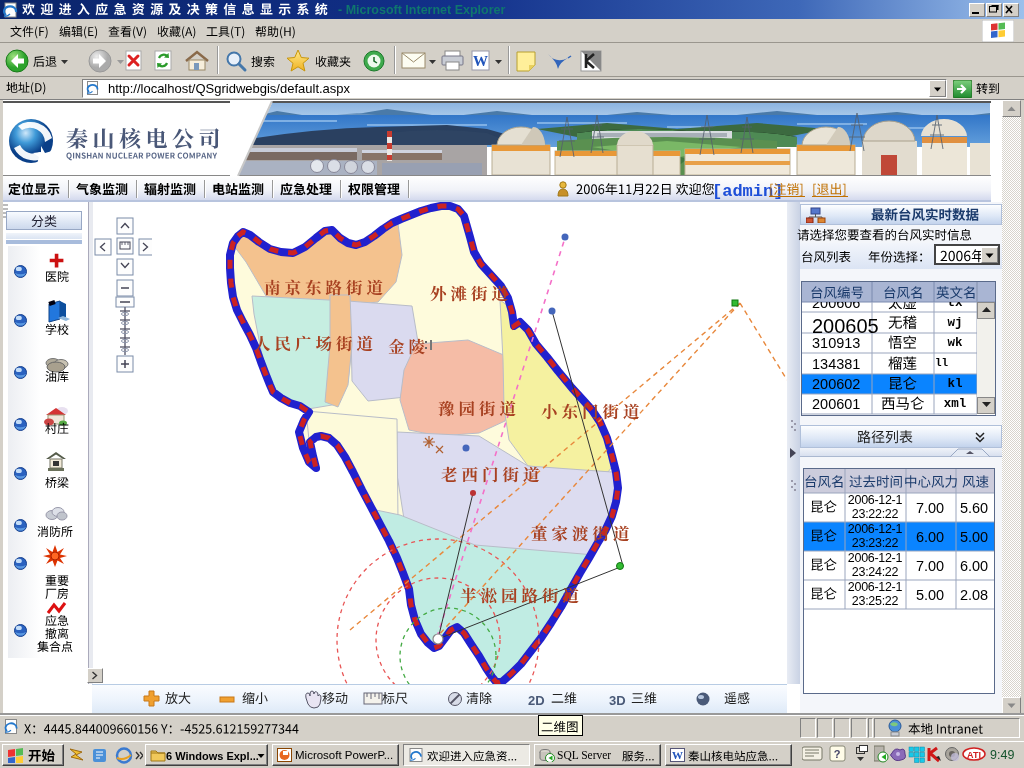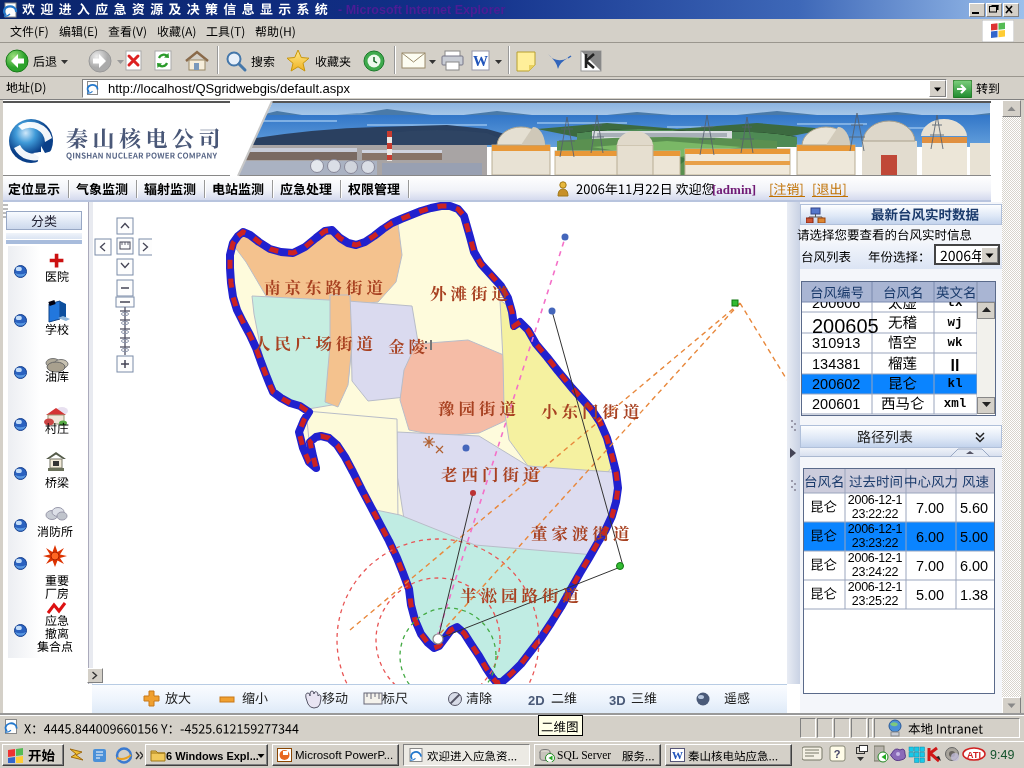--- a/index.html
+++ b/index.html
@@ -9,21 +9,21 @@
 </style></head><body>
 <div class="a" style="left:0;top:0;width:1024px;height:19px;background:linear-gradient(90deg,#0A246A,#12308A 45%,#3E68B8 78%,#9CC0EC)"></div>
 <svg class="a" style="left:3px;top:2px" width="16" height="16">
 <rect x="2" y="1" width="11" height="14" fill="#fdfdfd" stroke="#888"></rect>
 <path d="M3 13 A6 5 0 1 1 13 10" stroke="#2277cc" stroke-width="2.2" fill="none"></path>
 <path d="M1 14 q3 1 6 -2" stroke="#2277cc" stroke-width="1.4" fill="none"></path>
   </svg>
 <svg class="a" style="left:22px;top:0px;overflow:visible" width="315" height="18">
     <path transform="translate(0,14.0)" d="M0.5 -6.8C1.1 -5.9 1.9 -4.9 2.6 -3.8C1.9 -2.6 1.1 -1.6 0.2 -0.9C0.5 -0.7 1.0 -0.1 1.2 0.2C2.1 -0.5 2.8 -1.3 3.5 -2.4C3.8 -1.8 4.1 -1.2 4.3 -0.8L5.5 -1.8C5.3 -2.4 4.8 -3.1 4.3 -3.9C4.9 -5.5 5.4 -7.3 5.7 -9.4L4.7 -9.7L4.5 -9.6H0.5V-8.3H4.1C3.9 -7.3 3.6 -6.3 3.3 -5.4C2.7 -6.2 2.1 -7.0 1.6 -7.7ZM6.8 -11.0C6.6 -9.1 6.1 -7.2 5.3 -6.1C5.6 -5.9 6.2 -5.4 6.5 -5.2C7.0 -5.9 7.4 -6.8 7.7 -7.8H10.8C10.6 -7.1 10.4 -6.5 10.2 -6.0L11.5 -5.6C11.8 -6.5 12.2 -7.8 12.5 -9.0L11.5 -9.3L11.2 -9.2H8.0C8.1 -9.7 8.2 -10.3 8.2 -10.8ZM7.9 -7.2V-6.2C7.9 -4.5 7.7 -1.8 4.6 0.1C4.9 0.3 5.4 0.8 5.7 1.2C7.4 0.1 8.3 -1.2 8.8 -2.5C9.4 -0.9 10.3 0.4 11.8 1.2C12.0 0.8 12.4 0.1 12.8 -0.2C10.8 -1.0 9.9 -3.0 9.4 -5.4L9.4 -6.2V-7.2Z M19.0 -9.5C19.8 -9.0 20.8 -8.2 21.3 -7.6L22.3 -8.7C21.8 -9.2 20.7 -9.9 19.9 -10.4ZM21.8 -6.6H18.9V-5.2H20.3V-1.5C19.8 -1.2 19.2 -0.8 18.7 -0.2L19.7 1.2C20.2 0.4 20.9 -0.4 21.3 -0.4C21.6 -0.4 22.0 -0.0 22.5 0.3C23.4 0.8 24.4 1.0 26.0 1.0C27.4 1.0 29.5 0.9 30.5 0.8C30.5 0.4 30.7 -0.3 30.9 -0.8C29.6 -0.6 27.4 -0.5 26.1 -0.5C24.7 -0.5 23.5 -0.5 22.7 -1.0C22.3 -1.3 22.0 -1.5 21.8 -1.6ZM22.8 -2.0C23.1 -2.2 23.6 -2.4 26.1 -3.1C26.0 -3.4 26.0 -4.0 26.0 -4.4L24.3 -4.0V-9.0C25.0 -9.2 25.6 -9.5 26.2 -9.8V-0.9H27.6V-8.9H29.0V-3.7C29.0 -3.5 29.0 -3.4 28.8 -3.4C28.7 -3.4 28.2 -3.4 27.8 -3.5C28.0 -3.1 28.2 -2.5 28.2 -2.1C29.0 -2.1 29.5 -2.2 29.9 -2.4C30.4 -2.6 30.5 -3.0 30.5 -3.6V-10.2H26.2V-10.0L25.3 -11.0C24.7 -10.6 23.7 -10.1 22.8 -9.7V-4.4C22.8 -3.7 22.4 -3.3 22.1 -3.1C22.3 -2.8 22.7 -2.3 22.8 -2.0Z M37.4 -9.9C38.1 -9.3 39.0 -8.3 39.4 -7.7L40.6 -8.7C40.1 -9.3 39.2 -10.2 38.5 -10.8ZM45.7 -10.7V-8.8H44.2V-10.7H42.7V-8.8H41.0V-7.3H42.7V-6.5C42.7 -6.2 42.7 -5.8 42.6 -5.5H40.9V-4.0H42.4C42.2 -3.3 41.8 -2.5 41.1 -2.0C41.4 -1.8 42.0 -1.2 42.3 -0.9C43.2 -1.7 43.7 -2.8 44.0 -4.0H45.7V-1.1H47.2V-4.0H49.0V-5.5H47.2V-7.3H48.7V-8.8H47.2V-10.7ZM44.2 -7.3H45.7V-5.5H44.2C44.2 -5.8 44.2 -6.1 44.2 -6.5ZM40.2 -6.3H37.2V-4.9H38.7V-1.7C38.1 -1.4 37.5 -1.0 36.9 -0.3L37.9 1.1C38.4 0.4 39.0 -0.5 39.4 -0.5C39.7 -0.5 40.1 -0.1 40.7 0.2C41.7 0.8 42.8 0.9 44.4 0.9C45.8 0.9 47.9 0.8 48.8 0.8C48.8 0.3 49.1 -0.4 49.3 -0.8C48.0 -0.7 45.9 -0.5 44.5 -0.5C43.0 -0.5 41.8 -0.6 40.9 -1.1C40.6 -1.3 40.4 -1.4 40.2 -1.6Z M58.4 -9.6C59.2 -9.1 59.9 -8.4 60.5 -7.6C59.7 -4.2 58.1 -1.6 55.3 -0.3C55.7 0.0 56.5 0.7 56.7 1.0C59.1 -0.4 60.7 -2.6 61.7 -5.6C63.1 -3.1 64.2 -0.4 66.9 1.1C67.0 0.6 67.4 -0.3 67.6 -0.7C63.4 -3.4 63.6 -7.9 59.4 -11.0Z M76.6 -6.4C77.1 -5.0 77.7 -3.1 77.9 -1.9L79.4 -2.5C79.1 -3.7 78.5 -5.5 77.9 -6.9ZM79.1 -7.2C79.6 -5.8 80.0 -3.9 80.2 -2.7L81.7 -3.1C81.5 -4.3 81.0 -6.1 80.6 -7.5ZM79.1 -10.8C79.3 -10.4 79.5 -10.0 79.6 -9.5H74.6V-6.0C74.6 -4.1 74.5 -1.5 73.6 0.4C73.9 0.5 74.6 1.0 74.9 1.3C76.0 -0.7 76.2 -3.9 76.2 -6.0V-8.1H85.6V-9.5H81.4C81.2 -10.0 80.9 -10.7 80.7 -11.2ZM76.0 -0.8V0.7H85.7V-0.8H82.5C83.7 -2.7 84.6 -5.0 85.2 -7.0L83.5 -7.6C83.1 -5.4 82.1 -2.8 80.9 -0.8Z M94.8 -2.4V-0.8C94.8 0.5 95.2 1.0 97.1 1.0C97.5 1.0 99.2 1.0 99.6 1.0C101.0 1.0 101.5 0.6 101.7 -1.1C101.2 -1.2 100.6 -1.4 100.2 -1.6C100.2 -0.6 100.1 -0.4 99.5 -0.4C99.0 -0.4 97.6 -0.4 97.2 -0.4C96.5 -0.4 96.4 -0.5 96.4 -0.8V-2.4ZM101.3 -2.3C101.8 -1.4 102.4 -0.1 102.6 0.6L104.1 0.0C103.8 -0.8 103.2 -1.9 102.7 -2.8ZM93.2 -2.5C92.9 -1.7 92.4 -0.7 91.9 0.0L93.3 0.8C93.7 0.0 94.2 -1.1 94.5 -1.9ZM96.8 -2.5C97.4 -1.9 98.1 -1.1 98.4 -0.6L99.7 -1.4C99.4 -1.9 98.8 -2.5 98.2 -3.0H102.3V-8.0H100.1C100.5 -8.5 100.8 -9.0 101.1 -9.5L100.0 -10.2L99.8 -10.1H96.8L97.3 -10.8L95.6 -11.1C95.0 -10.0 93.8 -8.8 92.1 -8.0C92.4 -7.7 92.9 -7.2 93.2 -6.8L93.7 -7.1V-6.7H100.8V-6.1H93.9V-5.0H100.8V-4.3H93.5V-3.0H97.6ZM94.9 -8.0C95.2 -8.3 95.5 -8.6 95.8 -8.9H98.9C98.7 -8.6 98.5 -8.3 98.2 -8.0Z M110.7 -9.7C111.6 -9.3 112.8 -8.7 113.4 -8.2L114.2 -9.4C113.6 -9.8 112.4 -10.4 111.5 -10.7ZM110.4 -6.7 110.8 -5.3C111.9 -5.7 113.2 -6.1 114.5 -6.6L114.2 -7.9C112.8 -7.4 111.3 -7.0 110.4 -6.7ZM111.9 -4.9V-1.3H113.5V-3.5H119.2V-1.4H120.8V-4.9ZM115.6 -3.1C115.2 -1.5 114.4 -0.6 110.2 -0.1C110.5 0.2 110.8 0.8 110.9 1.2C115.5 0.5 116.6 -0.8 117.1 -3.1ZM116.4 -0.6C117.9 -0.2 120.1 0.6 121.1 1.1L122.1 -0.1C121.0 -0.6 118.8 -1.4 117.3 -1.7ZM115.8 -10.9C115.5 -10.0 114.9 -9.0 113.9 -8.2C114.2 -8.0 114.8 -7.6 115.0 -7.2C115.5 -7.7 116.0 -8.2 116.4 -8.8H117.4C117.0 -7.6 116.3 -6.6 114.1 -6.0C114.4 -5.7 114.8 -5.2 114.9 -4.9C116.6 -5.4 117.6 -6.2 118.2 -7.2C119.0 -6.1 120.0 -5.4 121.4 -5.0C121.6 -5.4 122.0 -5.9 122.3 -6.2C120.7 -6.6 119.5 -7.3 118.8 -8.4L118.9 -8.8H120.2C120.0 -8.4 119.9 -8.1 119.8 -7.8L121.2 -7.5C121.5 -8.1 121.8 -8.9 122.1 -9.7L120.9 -10.0L120.7 -9.9H117.0C117.1 -10.2 117.2 -10.5 117.3 -10.7Z M135.7 -5.0H138.7V-4.3H135.7ZM135.7 -6.7H138.7V-6.0H135.7ZM134.6 -2.6C134.3 -1.8 133.7 -0.9 133.2 -0.3C133.6 -0.1 134.2 0.2 134.5 0.5C135.0 -0.2 135.6 -1.3 136.0 -2.2ZM138.3 -2.2C138.7 -1.4 139.2 -0.3 139.4 0.4L140.9 -0.3C140.6 -0.9 140.1 -2.0 139.6 -2.8ZM129.1 -9.8C129.8 -9.4 130.7 -8.8 131.2 -8.4L132.2 -9.7C131.6 -10.0 130.6 -10.6 130.0 -10.9ZM128.5 -6.3C129.1 -5.9 130.1 -5.3 130.6 -5.0L131.5 -6.2C131.0 -6.6 130.0 -7.1 129.3 -7.4ZM128.6 0.2 130.0 1.0C130.6 -0.3 131.2 -1.8 131.7 -3.2L130.5 -4.0C129.9 -2.5 129.2 -0.9 128.6 0.2ZM134.4 -7.9V-3.1H136.4V-0.4C136.4 -0.2 136.4 -0.2 136.2 -0.2C136.1 -0.2 135.5 -0.2 135.1 -0.2C135.3 0.2 135.4 0.8 135.5 1.2C136.3 1.2 136.9 1.1 137.4 0.9C137.8 0.7 137.9 0.4 137.9 -0.3V-3.1H140.2V-7.9H137.7L138.2 -8.7L136.7 -9.0H140.6V-10.4H132.4V-6.8C132.4 -4.7 132.3 -1.7 130.8 0.3C131.2 0.5 131.8 0.9 132.1 1.2C133.7 -1.0 133.9 -4.4 133.9 -6.8V-9.0H136.4C136.4 -8.6 136.2 -8.2 136.1 -7.9Z M147.5 -10.4V-8.8H149.6V-8.0C149.6 -5.8 149.3 -2.5 146.7 -0.3C147.1 0.0 147.6 0.7 147.9 1.1C149.8 -0.6 150.6 -2.8 151.0 -4.8C151.5 -3.5 152.2 -2.5 153.1 -1.6C152.2 -1.0 151.2 -0.5 150.1 -0.2C150.4 0.1 150.8 0.8 151.0 1.2C152.2 0.8 153.4 0.2 154.4 -0.5C155.4 0.1 156.6 0.7 158.0 1.1C158.3 0.6 158.7 -0.1 159.1 -0.4C157.8 -0.7 156.7 -1.1 155.7 -1.7C156.9 -3.0 157.8 -4.7 158.3 -6.9L157.3 -7.4L157.0 -7.3H155.2C155.4 -8.3 155.6 -9.4 155.8 -10.4ZM154.4 -2.7C152.8 -4.0 151.8 -5.9 151.2 -8.2V-8.8H153.9C153.6 -7.7 153.4 -6.6 153.1 -5.8H156.3C155.9 -4.6 155.2 -3.5 154.4 -2.7Z M165.2 -9.8C165.9 -8.9 166.8 -7.7 167.2 -6.9L168.5 -7.7C168.1 -8.5 167.2 -9.7 166.4 -10.5ZM165.0 -0.4 166.4 0.6C167.1 -0.7 167.8 -2.3 168.4 -3.7L167.3 -4.7C166.6 -3.1 165.7 -1.4 165.0 -0.4ZM174.7 -5.2H173.3C173.3 -5.7 173.4 -6.1 173.4 -6.5V-7.6H174.7ZM171.7 -11.0V-9.1H169.3V-7.6H171.7V-6.5C171.7 -6.1 171.7 -5.7 171.7 -5.2H168.8V-3.7H171.4C171.0 -2.3 170.1 -1.0 168.0 -0.1C168.3 0.2 168.9 0.8 169.1 1.2C171.2 0.1 172.3 -1.4 172.8 -2.9C173.5 -1.0 174.6 0.4 176.5 1.1C176.7 0.7 177.1 0.1 177.5 -0.2C175.8 -0.8 174.7 -2.1 174.1 -3.7H177.3V-5.2H176.2V-9.1H173.4V-11.0Z M190.6 -11.1C190.3 -10.3 189.9 -9.6 189.3 -9.0V-10.0H186.5C186.6 -10.3 186.7 -10.5 186.8 -10.7L185.3 -11.1C184.9 -10.1 184.1 -9.0 183.3 -8.3C183.7 -8.1 184.3 -7.7 184.6 -7.4C185.0 -7.8 185.4 -8.2 185.7 -8.7H186.0C186.2 -8.3 186.5 -7.7 186.6 -7.4H183.8V-6.0H188.8V-5.4H184.7V-1.8H186.3V-4.1H188.8V-3.2C187.7 -1.9 185.7 -0.9 183.5 -0.5C183.8 -0.2 184.3 0.4 184.5 0.8C186.1 0.4 187.6 -0.4 188.8 -1.4V1.2H190.5V-1.4C191.6 -0.5 193.0 0.3 194.7 0.7C194.9 0.3 195.4 -0.3 195.7 -0.7C194.4 -0.9 193.2 -1.3 192.2 -1.8C192.9 -1.8 193.5 -1.8 193.9 -2.0C194.4 -2.2 194.5 -2.5 194.5 -3.2V-5.4H190.5V-6.0H195.2V-7.4H190.5V-8.0C190.7 -8.2 190.9 -8.5 191.0 -8.7H191.7C192.0 -8.3 192.2 -7.7 192.4 -7.4L193.8 -7.8C193.6 -8.1 193.5 -8.4 193.3 -8.7H195.4V-10.0H191.8C191.9 -10.3 192.0 -10.5 192.1 -10.8ZM188.8 -8.1V-7.4H186.8L188.0 -7.8C187.9 -8.1 187.7 -8.4 187.5 -8.7H189.1C189.0 -8.6 188.8 -8.4 188.6 -8.3L189.0 -8.1ZM190.5 -4.1H192.9V-3.2C192.9 -3.0 192.9 -3.0 192.7 -3.0C192.6 -3.0 192.0 -3.0 191.6 -3.0C191.8 -2.7 192.0 -2.2 192.1 -1.8C191.5 -2.2 190.9 -2.5 190.5 -2.9Z M206.3 -7.1V-5.8H212.8V-7.1ZM206.3 -5.2V-4.0H212.8V-5.2ZM206.1 -3.2V1.1H207.4V0.7H211.6V1.1H213.0V-3.2ZM207.4 -0.5V-2.0H211.6V-0.5ZM208.3 -10.6C208.6 -10.1 208.9 -9.5 209.1 -9.0H205.4V-7.7H213.8V-9.0H209.8L210.6 -9.3C210.4 -9.8 210.0 -10.5 209.6 -11.1ZM204.4 -11.0C203.7 -9.2 202.7 -7.3 201.6 -6.1C201.9 -5.7 202.3 -4.9 202.4 -4.6C202.7 -4.9 203.0 -5.4 203.4 -5.8V1.2H204.8V-8.3C205.1 -9.0 205.5 -9.8 205.7 -10.6Z M223.5 -7.0H228.6V-6.4H223.5ZM223.5 -5.3H228.6V-4.7H223.5ZM223.5 -8.7H228.6V-8.1H223.5ZM222.9 -2.7V-0.9C222.9 0.5 223.3 0.9 225.2 0.9C225.6 0.9 227.3 0.9 227.7 0.9C229.1 0.9 229.6 0.5 229.8 -1.3C229.4 -1.4 228.7 -1.6 228.3 -1.9C228.3 -0.7 228.2 -0.5 227.6 -0.5C227.1 -0.5 225.7 -0.5 225.3 -0.5C224.6 -0.5 224.5 -0.5 224.5 -0.9V-2.7ZM229.2 -2.6C229.8 -1.7 230.4 -0.5 230.6 0.3L232.1 -0.4C231.9 -1.2 231.2 -2.3 230.6 -3.1ZM221.2 -2.9C221.0 -2.0 220.5 -0.9 220.0 -0.2L221.4 0.5C221.9 -0.2 222.3 -1.4 222.6 -2.3ZM225.0 -3.1C225.6 -2.5 226.3 -1.6 226.5 -1.0L227.8 -1.8C227.5 -2.3 227.0 -3.0 226.5 -3.5H230.2V-9.9H226.6C226.8 -10.2 227.0 -10.6 227.2 -10.9L225.3 -11.2C225.2 -10.8 225.1 -10.3 225.0 -9.9H222.0V-3.5H225.7Z M241.5 -7.3H247.2V-6.4H241.5ZM241.5 -9.3H247.2V-8.4H241.5ZM240.0 -10.5V-5.2H248.8V-10.5ZM248.3 -4.5C248.0 -3.7 247.4 -2.7 246.8 -2.0L248.0 -1.4C248.5 -2.1 249.2 -3.1 249.7 -4.0ZM239.3 -3.9C239.7 -3.1 240.2 -2.0 240.5 -1.4L241.7 -2.0C241.5 -2.6 240.9 -3.7 240.4 -4.4ZM245.1 -4.8V-0.9H243.6V-4.8H242.1V-0.9H238.3V0.6H250.5V-0.9H246.6V-4.8Z M258.8 -4.6C258.3 -3.2 257.4 -1.8 256.5 -1.0C256.9 -0.8 257.6 -0.3 257.9 -0.0C258.9 -1.0 259.8 -2.6 260.4 -4.1ZM264.9 -4.0C265.8 -2.7 266.7 -1.1 266.9 0.0L268.6 -0.7C268.2 -1.8 267.3 -3.4 266.4 -4.6ZM258.1 -10.2V-8.7H267.3V-10.2ZM256.9 -7.1V-5.5H261.9V-0.7C261.9 -0.5 261.8 -0.5 261.6 -0.5C261.3 -0.4 260.4 -0.5 259.6 -0.5C259.9 -0.0 260.1 0.7 260.2 1.2C261.3 1.2 262.2 1.1 262.8 0.9C263.4 0.7 263.6 0.2 263.6 -0.7V-5.5H268.5V-7.1Z M277.6 -2.8C277.0 -2.0 276.0 -1.1 275.0 -0.6C275.4 -0.3 276.0 0.2 276.4 0.5C277.3 -0.2 278.5 -1.2 279.2 -2.2ZM282.5 -2.1C283.6 -1.3 284.8 -0.2 285.4 0.5L286.8 -0.4C286.1 -1.2 284.8 -2.2 283.8 -2.9ZM282.8 -5.7C283.1 -5.5 283.3 -5.2 283.6 -5.0L279.7 -4.7C281.4 -5.6 283.0 -6.6 284.6 -7.8L283.4 -8.8C282.9 -8.3 282.2 -7.8 281.6 -7.4L279.0 -7.3C279.8 -7.8 280.5 -8.4 281.2 -9.1C282.9 -9.2 284.5 -9.5 285.8 -9.8L284.7 -11.1C282.5 -10.6 278.9 -10.2 275.7 -10.1C275.9 -9.8 276.0 -9.1 276.1 -8.7C277.0 -8.8 278.0 -8.8 279.0 -8.9C278.3 -8.3 277.7 -7.8 277.4 -7.6C277.0 -7.3 276.7 -7.1 276.4 -7.1C276.6 -6.7 276.8 -6.1 276.8 -5.8C277.1 -5.9 277.6 -6.0 279.6 -6.1C278.8 -5.6 278.0 -5.2 277.7 -5.0C276.8 -4.6 276.3 -4.4 275.8 -4.3C276.0 -3.9 276.2 -3.2 276.3 -3.0C276.7 -3.1 277.3 -3.2 280.3 -3.5V-0.6C280.3 -0.4 280.2 -0.4 280.0 -0.4C279.8 -0.4 279.0 -0.4 278.3 -0.4C278.5 0.0 278.8 0.7 278.9 1.1C279.8 1.1 280.6 1.1 281.1 0.9C281.7 0.6 281.9 0.2 281.9 -0.5V-3.6L284.5 -3.8C284.9 -3.4 285.2 -3.0 285.4 -2.6L286.6 -3.4C286.1 -4.2 285.0 -5.4 284.0 -6.3Z M301.7 -4.5V-0.8C301.7 0.5 301.9 0.9 303.1 0.9C303.3 0.9 303.8 0.9 304.0 0.9C305.0 0.9 305.3 0.4 305.4 -1.7C305.1 -1.8 304.4 -2.0 304.1 -2.3C304.1 -0.7 304.0 -0.4 303.8 -0.4C303.7 -0.4 303.5 -0.4 303.4 -0.4C303.2 -0.4 303.2 -0.4 303.2 -0.8V-4.5ZM299.2 -4.5C299.1 -2.3 298.9 -0.9 297.0 -0.1C297.3 0.2 297.7 0.8 297.9 1.2C300.3 0.1 300.6 -1.7 300.7 -4.5ZM293.2 -0.9 293.6 0.7C294.9 0.2 296.5 -0.5 297.9 -1.1L297.6 -2.4C296.0 -1.8 294.3 -1.2 293.2 -0.9ZM300.3 -10.7C300.5 -10.3 300.7 -9.8 300.9 -9.3H298.0V-8.0H300.0C299.5 -7.2 298.8 -6.4 298.6 -6.2C298.3 -5.9 297.9 -5.8 297.6 -5.8C297.8 -5.4 298.0 -4.6 298.1 -4.3C298.5 -4.5 299.2 -4.5 303.6 -5.0C303.8 -4.7 304.0 -4.4 304.1 -4.1L305.4 -4.8C305.0 -5.6 304.2 -6.8 303.5 -7.7L302.3 -7.1C302.5 -6.9 302.7 -6.5 302.9 -6.2L300.4 -6.0C300.8 -6.6 301.4 -7.3 301.8 -8.0H305.2V-9.3H301.6L302.5 -9.6C302.3 -10.0 302.1 -10.6 301.8 -11.1ZM293.6 -5.4C293.8 -5.5 294.1 -5.6 295.1 -5.7C294.7 -5.1 294.4 -4.7 294.2 -4.5C293.8 -4.0 293.5 -3.7 293.2 -3.6C293.3 -3.2 293.6 -2.5 293.7 -2.2C294.0 -2.4 294.6 -2.6 297.7 -3.3C297.6 -3.6 297.6 -4.3 297.7 -4.7L295.9 -4.3C296.7 -5.3 297.5 -6.5 298.1 -7.6L296.7 -8.4C296.5 -8.0 296.3 -7.5 296.0 -7.1L295.1 -7.0C295.8 -8.0 296.5 -9.3 297.0 -10.4L295.4 -11.2C294.9 -9.7 294.1 -8.1 293.8 -7.7C293.5 -7.3 293.3 -7.0 293.0 -6.9C293.2 -6.5 293.5 -5.7 293.6 -5.4Z" fill="#ffffff"></path>
   </svg>
-<div class="a" style="left:338px;top:3px;color:#4c1d95;font-weight:bold;font-size:12.5px;font-family:'Liberation Sans'">- Microsoft Internet Explorer</div>
+<div class="a" style="left:338px;top:3px;color:#0f766e;font-weight:bold;font-size:12.5px;font-family:'Liberation Sans'">- Microsoft Internet Explorer</div>
 <div class="a bev2" style="left:969px;top:3px;width:16px;height:14px;background:#D4D0C8"></div>
 <div class="a bev2" style="left:986px;top:3px;width:16px;height:14px;background:#D4D0C8"></div>
 <div class="a bev2" style="left:1003px;top:3px;width:16px;height:14px;background:#D4D0C8"></div>
 <svg class="a" style="left:969px;top:3px" width="52" height="14">
     <rect x="3" y="9" width="7" height="2" fill="#000"></rect>
     <rect x="20.5" y="3.5" width="7" height="5.5" fill="none" stroke="#000"></rect>
     <rect x="22.5" y="2" width="7" height="1.5" fill="#000"></rect>
     <rect x="28" y="2" width="1.5" height="5" fill="#000"></rect>
     <path d="M37 3 l6 7 M43 3 l-6 7" stroke="#000" stroke-width="1.6"></path>
   </svg>
@@ -317,21 +317,21 @@
     <path transform="translate(0,14.0)" d="M10.6 -8.4C10.2 -6.6 9.7 -5.1 8.9 -3.8C8.2 -5.0 7.7 -6.5 7.4 -8.4ZM11.0 -10.0 10.8 -9.9H5.7V-8.4H6.3L5.9 -8.4C6.4 -5.9 6.9 -4.0 7.9 -2.4C7.0 -1.4 6.0 -0.7 4.8 -0.2C5.1 0.1 5.6 0.7 5.8 1.1C6.9 0.6 7.9 -0.2 8.8 -1.1C9.5 -0.2 10.4 0.5 11.5 1.2C11.7 0.8 12.2 0.2 12.6 -0.1C11.5 -0.8 10.5 -1.5 9.8 -2.4C11.0 -4.2 11.9 -6.6 12.3 -9.7L11.3 -10.0ZM2.5 -11.0V-8.5H0.5V-7.0H2.2C1.8 -5.4 1.0 -3.6 0.1 -2.6C0.4 -2.1 0.8 -1.4 1.0 -0.9C1.5 -1.7 2.1 -2.8 2.5 -4.0V1.2H4.0V-4.7C4.5 -4.1 5.0 -3.4 5.3 -2.9L6.2 -4.4C5.9 -4.7 4.5 -6.0 4.0 -6.4V-7.0H5.5V-8.5H4.0V-11.0Z M14.0 -10.5V1.1H15.4V-9.1H16.6C16.4 -8.3 16.1 -7.2 15.9 -6.4C16.6 -5.5 16.8 -4.7 16.8 -4.1C16.8 -3.7 16.7 -3.4 16.6 -3.3C16.5 -3.2 16.3 -3.2 16.2 -3.2C16.1 -3.2 15.9 -3.2 15.6 -3.2C15.9 -2.8 16.0 -2.2 16.0 -1.8C16.3 -1.8 16.6 -1.8 16.8 -1.9C17.1 -1.9 17.4 -2.0 17.6 -2.2C18.0 -2.5 18.2 -3.0 18.2 -3.9C18.2 -4.7 18.0 -5.6 17.2 -6.6C17.6 -7.6 18.0 -8.9 18.3 -10.0L17.3 -10.6L17.1 -10.5ZM23.1 -6.9V-5.9H20.2V-6.9ZM23.1 -8.2H20.2V-9.2H23.1ZM18.8 1.2C19.1 1.0 19.6 0.8 22.1 0.2C22.1 -0.2 22.1 -0.8 22.1 -1.2L20.2 -0.9V-4.5H21.0C21.6 -2.0 22.7 0.1 24.6 1.1C24.9 0.7 25.3 0.1 25.7 -0.2C24.8 -0.6 24.1 -1.2 23.6 -2.0C24.1 -2.4 24.8 -2.8 25.4 -3.3L24.4 -4.4C24.0 -4.0 23.4 -3.5 22.9 -3.1C22.7 -3.5 22.5 -4.0 22.4 -4.5H24.6V-10.5H18.7V-1.2C18.7 -0.5 18.4 -0.2 18.1 -0.0C18.3 0.2 18.7 0.9 18.8 1.2Z M28.5 -5.7V1.2H30.1V0.8H35.6V1.2H37.2V-2.2H30.1V-2.8H36.5V-5.7ZM35.6 -0.3H30.1V-1.1H35.6ZM31.5 -8.2C31.6 -7.9 31.7 -7.7 31.8 -7.4H27.0V-5.1H28.5V-6.3H36.5V-5.1H38.1V-7.4H33.4C33.3 -7.7 33.1 -8.1 32.9 -8.4ZM30.1 -4.6H35.0V-3.9H30.1ZM28.1 -11.1C27.7 -10.1 27.1 -8.9 26.4 -8.2C26.7 -8.1 27.4 -7.7 27.7 -7.5C28.1 -7.9 28.5 -8.5 28.8 -9.0H29.3C29.6 -8.6 29.9 -8.0 30.0 -7.6L31.4 -8.1C31.3 -8.4 31.1 -8.7 30.8 -9.0H32.4V-10.1H29.3C29.4 -10.4 29.5 -10.6 29.6 -10.9ZM33.7 -11.1C33.4 -10.2 33.0 -9.3 32.4 -8.7C32.7 -8.5 33.4 -8.2 33.7 -8.0C33.9 -8.3 34.2 -8.6 34.4 -9.0H34.9C35.3 -8.6 35.7 -8.0 35.9 -7.6L37.2 -8.2C37.0 -8.4 36.8 -8.7 36.6 -9.0H38.4V-10.1H34.9C35.0 -10.4 35.1 -10.6 35.2 -10.9Z M45.7 -6.9H47.0V-5.7H45.7ZM48.3 -6.9H49.6V-5.7H48.3ZM45.7 -9.2H47.0V-8.1H45.7ZM48.3 -9.2H49.6V-8.1H48.3ZM43.3 -0.7V0.8H51.7V-0.7H48.5V-1.9H51.2V-3.3H48.5V-4.4H51.1V-10.5H44.3V-4.4H46.9V-3.3H44.2V-1.9H46.9V-0.7ZM39.3 -1.6 39.7 -0.0C40.9 -0.4 42.5 -0.9 43.9 -1.4L43.7 -2.9L42.4 -2.5V-5.1H43.6V-6.6H42.4V-8.9H43.8V-10.3H39.5V-8.9H40.9V-6.6H39.6V-5.1H40.9V-2.1Z" fill="#000"></path>
   </svg>
 <div class="a" style="left:408px;top:180px;width:1px;height:18px;background:#999;box-shadow:1px 0 0 #fff"></div>
 <svg class="a" style="left:556px;top:181px" width="15" height="16">
 <circle cx="7" cy="4" r="3.2" fill="#e8b83c" stroke="#a07818"></circle>
 <path d="M2 15 q0 -7 5 -7 q5 0 5 7 z" fill="#c89028" stroke="#a07818"></path>
   </svg>
 <svg class="a" style="left:576px;top:180px;overflow:visible" width="142" height="18">
     <path transform="translate(0,14.0)" d="M0.6 0.0H6.6V-1.0H3.9C3.4 -1.0 2.9 -1.0 2.4 -0.9C4.6 -3.1 6.1 -5.0 6.1 -6.9C6.1 -8.6 5.0 -9.7 3.3 -9.7C2.1 -9.7 1.3 -9.2 0.5 -8.3L1.2 -7.6C1.7 -8.3 2.4 -8.7 3.2 -8.7C4.4 -8.7 4.9 -7.9 4.9 -6.9C4.9 -5.2 3.6 -3.3 0.6 -0.7Z M10.8 0.2C12.6 0.2 13.8 -1.5 13.8 -4.8C13.8 -8.1 12.6 -9.7 10.8 -9.7C9.0 -9.7 7.9 -8.1 7.9 -4.8C7.9 -1.5 9.0 0.2 10.8 0.2ZM10.8 -0.8C9.8 -0.8 9.0 -2.0 9.0 -4.8C9.0 -7.6 9.8 -8.8 10.8 -8.8C11.9 -8.8 12.6 -7.6 12.6 -4.8C12.6 -2.0 11.9 -0.8 10.8 -0.8Z M18.0 0.2C19.9 0.2 21.0 -1.5 21.0 -4.8C21.0 -8.1 19.9 -9.7 18.0 -9.7C16.2 -9.7 15.1 -8.1 15.1 -4.8C15.1 -1.5 16.2 0.2 18.0 0.2ZM18.0 -0.8C17.0 -0.8 16.2 -2.0 16.2 -4.8C16.2 -7.6 17.0 -8.8 18.0 -8.8C19.1 -8.8 19.9 -7.6 19.9 -4.8C19.9 -2.0 19.1 -0.8 18.0 -0.8Z M25.6 0.2C27.0 0.2 28.3 -1.1 28.3 -2.9C28.3 -4.9 27.3 -5.9 25.6 -5.9C24.9 -5.9 24.1 -5.5 23.5 -4.8C23.5 -7.7 24.6 -8.7 25.9 -8.7C26.5 -8.7 27.1 -8.4 27.5 -8.0L28.1 -8.7C27.6 -9.3 26.9 -9.7 25.9 -9.7C24.1 -9.7 22.4 -8.3 22.4 -4.5C22.4 -1.4 23.7 0.2 25.6 0.2ZM23.5 -3.8C24.1 -4.7 24.9 -5.0 25.5 -5.0C26.6 -5.0 27.2 -4.2 27.2 -2.9C27.2 -1.6 26.5 -0.8 25.6 -0.8C24.4 -0.8 23.6 -1.8 23.5 -3.8Z M29.5 -2.9V-2.0H35.5V1.0H36.5V-2.0H41.3V-2.9H36.5V-5.5H40.4V-6.4H36.5V-8.4H40.7V-9.3H32.9C33.1 -9.8 33.3 -10.2 33.4 -10.7L32.5 -11.0C31.8 -9.2 30.8 -7.5 29.5 -6.4C29.8 -6.3 30.2 -6.0 30.4 -5.8C31.1 -6.5 31.7 -7.4 32.3 -8.4H35.5V-6.4H31.6V-2.9ZM32.6 -2.9V-5.5H35.5V-2.9Z M43.0 0.0H48.2V-1.0H46.3V-9.5H45.4C44.9 -9.2 44.3 -9.0 43.4 -8.9V-8.1H45.1V-1.0H43.0Z M50.2 0.0H55.4V-1.0H53.5V-9.5H52.6C52.1 -9.2 51.5 -9.0 50.6 -8.9V-8.1H52.4V-1.0H50.2Z M59.0 -10.2V-6.2C59.0 -4.1 58.8 -1.5 56.7 0.4C56.9 0.5 57.3 0.8 57.4 1.1C58.7 -0.1 59.3 -1.5 59.7 -3.0H65.9V-0.4C65.9 -0.1 65.8 -0.0 65.5 -0.0C65.2 -0.0 64.2 0.0 63.1 -0.0C63.3 0.2 63.5 0.7 63.5 1.0C64.9 1.0 65.8 1.0 66.3 0.8C66.8 0.6 67.0 0.3 67.0 -0.4V-10.2ZM60.0 -9.3H65.9V-7.1H60.0ZM60.0 -6.2H65.9V-4.0H59.8C59.9 -4.7 60.0 -5.5 60.0 -6.2Z M69.9 0.0H75.9V-1.0H73.2C72.7 -1.0 72.2 -1.0 71.7 -0.9C73.9 -3.1 75.4 -5.0 75.4 -6.9C75.4 -8.6 74.3 -9.7 72.6 -9.7C71.4 -9.7 70.6 -9.2 69.8 -8.3L70.5 -7.6C71.0 -8.3 71.7 -8.7 72.5 -8.7C73.7 -8.7 74.2 -7.9 74.2 -6.9C74.2 -5.2 72.9 -3.3 69.9 -0.7Z M77.1 0.0H83.1V-1.0H80.4C80.0 -1.0 79.4 -1.0 78.9 -0.9C81.1 -3.1 82.6 -5.0 82.6 -6.9C82.6 -8.6 81.5 -9.7 79.8 -9.7C78.6 -9.7 77.8 -9.2 77.0 -8.3L77.7 -7.6C78.2 -8.3 78.9 -8.7 79.7 -8.7C80.9 -8.7 81.4 -7.9 81.4 -6.9C81.4 -5.2 80.1 -3.3 77.1 -0.7Z M87.0 -4.6H93.5V-0.9H87.0ZM87.0 -5.5V-9.1H93.5V-5.5ZM86.0 -10.0V0.9H87.0V0.1H93.5V0.8H94.5V-10.0Z M100.3 -7.1C101.1 -6.1 101.9 -4.9 102.6 -3.8C101.9 -2.4 101.0 -1.2 100.0 -0.6C100.2 -0.4 100.5 -0.1 100.6 0.2C101.6 -0.5 102.5 -1.5 103.2 -2.8C103.6 -2.1 103.9 -1.5 104.2 -0.9L105.0 -1.6C104.7 -2.2 104.2 -3.0 103.7 -3.8C104.4 -5.3 104.9 -7.1 105.2 -9.3L104.6 -9.5L104.4 -9.4H100.3V-8.5H104.2C104.0 -7.2 103.6 -5.9 103.1 -4.8C102.4 -5.8 101.7 -6.8 101.0 -7.7ZM106.7 -10.9C106.5 -9.0 106.0 -7.2 105.2 -6.0C105.4 -5.9 105.8 -5.6 106.0 -5.5C106.4 -6.2 106.8 -7.1 107.1 -8.1H110.8C110.7 -7.4 110.5 -6.7 110.3 -6.2L111.1 -5.9C111.4 -6.6 111.7 -7.8 111.9 -8.8L111.3 -9.0L111.1 -9.0H107.3C107.5 -9.5 107.6 -10.2 107.7 -10.8ZM107.8 -7.3V-6.4C107.8 -4.4 107.6 -1.7 104.3 0.4C104.5 0.5 104.8 0.9 105.0 1.1C107.0 -0.2 108.0 -1.8 108.4 -3.3C109.0 -1.3 110.0 0.2 111.6 1.0C111.7 0.8 112.0 0.4 112.3 0.2C110.3 -0.7 109.2 -2.8 108.7 -5.5L108.8 -6.4V-7.3Z M113.5 -9.6C114.3 -9.0 115.3 -8.3 115.8 -7.8L116.4 -8.5C115.9 -9.0 114.9 -9.7 114.1 -10.1ZM115.9 -6.4H113.3V-5.5H114.9V-1.3C114.4 -1.1 113.8 -0.5 113.1 0.2L113.8 1.0C114.4 0.2 115.1 -0.6 115.5 -0.6C115.8 -0.6 116.3 -0.2 116.8 0.2C117.7 0.7 118.8 0.9 120.4 0.9C121.7 0.9 124.0 0.8 124.8 0.7C124.9 0.5 125.0 -0.0 125.1 -0.3C123.8 -0.1 121.9 -0.0 120.4 -0.0C118.9 -0.0 117.9 -0.1 117.0 -0.7C116.5 -1.0 116.2 -1.2 115.9 -1.4ZM120.7 -10.0V-0.6H121.6V-9.1H123.7V-3.2C123.7 -3.1 123.6 -3.0 123.5 -3.0C123.3 -3.0 122.8 -3.0 122.3 -3.0C122.4 -2.8 122.5 -2.4 122.6 -2.2C123.3 -2.2 123.9 -2.2 124.2 -2.4C124.5 -2.5 124.6 -2.8 124.6 -3.2V-10.0ZM117.1 -2.0C117.3 -2.2 117.7 -2.4 120.5 -3.3C120.4 -3.5 120.4 -3.9 120.4 -4.2L118.2 -3.5V-9.1C119.0 -9.5 119.9 -9.8 120.6 -10.2L119.9 -10.9C119.3 -10.5 118.2 -10.0 117.3 -9.7V-3.8C117.3 -3.3 116.9 -2.9 116.6 -2.8C116.8 -2.6 117.0 -2.2 117.1 -2.0Z M131.7 -7.3C131.4 -6.4 130.7 -5.5 130.1 -4.9C130.3 -4.8 130.6 -4.5 130.8 -4.3C131.5 -5.0 132.2 -6.0 132.6 -7.1ZM133.7 -8.4V-4.6C133.7 -4.4 133.6 -4.4 133.4 -4.4C133.3 -4.4 132.7 -4.4 132.1 -4.4C132.2 -4.2 132.4 -3.8 132.4 -3.5C133.3 -3.5 133.8 -3.5 134.1 -3.7C134.5 -3.8 134.6 -4.1 134.6 -4.6V-8.4ZM135.3 -7.0C135.9 -6.2 136.6 -5.1 136.9 -4.3L137.7 -4.8C137.4 -5.5 136.8 -6.6 136.1 -7.4ZM129.0 -2.8V-0.5C129.0 0.5 129.4 0.8 131.0 0.8C131.3 0.8 133.8 0.8 134.1 0.8C135.4 0.8 135.7 0.4 135.9 -1.3C135.6 -1.3 135.2 -1.5 135.0 -1.6C134.9 -0.3 134.8 -0.1 134.1 -0.1C133.5 -0.1 131.4 -0.1 131.0 -0.1C130.2 -0.1 130.0 -0.2 130.0 -0.6V-2.8ZM131.0 -3.4C131.7 -2.7 132.5 -1.7 132.9 -1.1L133.7 -1.6C133.3 -2.2 132.5 -3.1 131.8 -3.8ZM135.6 -2.6C136.2 -1.7 136.8 -0.4 137.0 0.4L137.9 -0.0C137.7 -0.8 137.1 -2.0 136.5 -3.0ZM127.6 -2.7C127.3 -1.9 126.8 -0.7 126.3 0.1L127.2 0.5C127.6 -0.3 128.1 -1.5 128.4 -2.4ZM131.7 -10.9C131.3 -9.7 130.5 -8.5 129.6 -7.7C129.8 -7.6 130.2 -7.3 130.4 -7.1C130.8 -7.6 131.3 -8.2 131.7 -8.9H136.6C136.4 -8.4 136.2 -7.9 136.0 -7.6L136.9 -7.4C137.2 -7.9 137.6 -8.8 137.9 -9.6L137.2 -9.7L137.1 -9.7H132.2C132.4 -10.0 132.5 -10.3 132.6 -10.7ZM129.2 -11.0C128.5 -9.5 127.3 -8.1 126.1 -7.1C126.3 -7.0 126.6 -6.6 126.7 -6.4C127.1 -6.7 127.6 -7.2 128.0 -7.6V-3.5H128.9V-8.8C129.4 -9.4 129.8 -10.0 130.1 -10.7Z" fill="#000"></path>
   </svg>
-<div class="a" style="left:712px;top:182px;font-family:Liberation Serif, serif;font-weight:bold;font-size:13px;color:#701a75">[admin]</div>
+<div class="a" style="left:712px;top:182px;font-family:Liberation Mono, monospace;font-weight:bold;font-size:17px;color:#1d4ed8">[admin]</div>
 <svg class="a" style="left:769px;top:180px;overflow:visible" width="38" height="18">
     <path transform="translate(0,14.0)" d="M1.4 2.2H4.0V1.5H2.3V-9.6H4.0V-10.3H1.4Z M5.6 -10.1C6.5 -9.7 7.5 -9.0 8.1 -8.6L8.6 -9.4C8.1 -9.8 7.0 -10.4 6.2 -10.8ZM4.9 -6.5C5.8 -6.1 6.8 -5.5 7.3 -5.0L7.9 -5.9C7.3 -6.3 6.3 -6.8 5.5 -7.2ZM5.3 0.2 6.1 0.9C6.9 -0.3 7.8 -1.9 8.5 -3.3L7.8 -4.0C7.0 -2.5 6.0 -0.8 5.3 0.2ZM11.5 -10.6C12.0 -10.0 12.4 -9.1 12.6 -8.5L13.5 -8.9C13.4 -9.4 12.9 -10.3 12.4 -11.0ZM8.7 -8.4V-7.5H12.2V-4.6H9.2V-3.7H12.2V-0.3H8.3V0.6H16.9V-0.3H13.2V-3.7H16.1V-4.6H13.2V-7.5H16.6V-8.4Z M23.1 -10.1C23.6 -9.3 24.1 -8.3 24.3 -7.7L25.1 -8.1C24.9 -8.8 24.4 -9.7 23.9 -10.5ZM28.9 -10.6C28.6 -9.8 28.0 -8.7 27.6 -8.1L28.3 -7.7C28.8 -8.4 29.3 -9.3 29.8 -10.2ZM19.7 -10.9C19.3 -9.7 18.7 -8.5 17.9 -7.8C18.0 -7.6 18.3 -7.1 18.4 -6.9C18.8 -7.3 19.2 -7.9 19.5 -8.4H22.7V-9.4H20.0C20.2 -9.8 20.4 -10.2 20.6 -10.6ZM18.2 -4.5V-3.6H20.1V-1.0C20.1 -0.4 19.7 -0.1 19.4 0.1C19.6 0.2 19.8 0.7 19.9 0.9C20.1 0.7 20.5 0.4 22.6 -0.8C22.6 -1.0 22.5 -1.4 22.5 -1.6L21.0 -0.8V-3.6H22.8V-4.5H21.0V-6.2H22.5V-7.1H18.8V-6.2H20.1V-4.5ZM24.2 -4.1H28.5V-2.6H24.2ZM24.2 -4.9V-6.3H28.5V-4.9ZM25.9 -10.9V-7.2H23.3V1.0H24.2V-1.8H28.5V-0.2C28.5 -0.0 28.4 0.0 28.3 0.0C28.1 0.1 27.4 0.1 26.7 0.0C26.8 0.3 26.9 0.7 27.0 0.9C28.0 0.9 28.6 0.9 28.9 0.8C29.3 0.6 29.4 0.3 29.4 -0.2V-7.2L28.5 -7.2H26.8V-10.9Z M30.8 2.2H33.4V-10.3H30.8V-9.6H32.5V1.5H30.8Z" fill="#C07000"></path>
   </svg>
 <svg class="a" style="left:812px;top:180px;overflow:visible" width="38" height="18">
     <path transform="translate(0,14.0)" d="M1.4 2.2H4.0V1.5H2.3V-9.6H4.0V-10.3H1.4Z M5.4 -9.9C6.1 -9.2 7.0 -8.3 7.3 -7.7L8.1 -8.3C7.7 -8.9 6.9 -9.8 6.2 -10.4ZM14.5 -7.5V-6.3H10.5V-7.5ZM14.5 -8.3H10.5V-9.5H14.5ZM9.4 -1.1C9.6 -1.2 10.0 -1.4 12.8 -2.2C12.7 -2.3 12.7 -2.7 12.7 -3.0L10.5 -2.4V-5.5H15.5V-10.3H9.5V-2.8C9.5 -2.3 9.2 -2.0 8.9 -1.9C9.1 -1.7 9.3 -1.3 9.4 -1.1ZM11.7 -4.5C13.1 -3.5 14.7 -2.1 15.5 -1.1L16.2 -1.7C15.8 -2.2 15.1 -2.8 14.4 -3.5C15.1 -3.9 15.9 -4.4 16.5 -4.9L15.7 -5.5C15.2 -5.0 14.4 -4.4 13.7 -4.0C13.3 -4.4 12.8 -4.7 12.3 -5.0ZM7.8 -6.3H5.1V-5.4H6.8V-1.4C6.3 -1.1 5.6 -0.6 4.9 0.0L5.5 0.8C6.2 0.0 6.9 -0.7 7.4 -0.7C7.7 -0.7 8.1 -0.3 8.6 0.0C9.5 0.6 10.7 0.7 12.2 0.7C13.4 0.7 15.7 0.6 16.7 0.6C16.7 0.3 16.8 -0.2 16.9 -0.4C15.7 -0.3 13.7 -0.2 12.2 -0.2C10.8 -0.2 9.7 -0.3 8.8 -0.7C8.3 -1.0 8.0 -1.3 7.8 -1.4Z M18.7 -4.4V0.3H28.0V1.0H29.0V-4.4H28.0V-0.7H24.4V-5.3H28.5V-9.8H27.5V-6.2H24.4V-10.9H23.3V-6.2H20.4V-9.7H19.3V-5.3H23.3V-0.7H19.8V-4.4Z M30.8 2.2H33.4V-10.3H30.8V-9.6H32.5V1.5H30.8Z" fill="#C07000"></path>
   </svg>
 <div class="a" style="left:769px;top:196px;width:36px;height:1px;background:#C07000"></div>
 <div class="a" style="left:812px;top:196px;width:36px;height:1px;background:#C07000"></div>
 <div class="a" style="left:3px;top:202px;width:88px;height:482px;background:#fff"></div>
 <div class="a" style="left:3px;top:204px;width:5px;height:14px;background:repeating-linear-gradient(#bbb 0 2px,#fff 2px 4px)"></div>
@@ -710,21 +710,21 @@
 <div class="a" style="left:935px;top:316px;width:40px;font-size:12.5px;font-weight:bold;text-align:center;font-family:'Liberation Mono'">wj</div>
 <div class="a" style="left:812px;top:335px;width:48px;font-size:14.5px;text-align:center;font-family:'Liberation Sans'">310913</div>
 <svg class="a" style="left:888px;top:332px;overflow:visible" width="33" height="20">
     <path transform="translate(0,15.7)" d="M2.5 -12.2V1.1H3.5V-12.2ZM1.2 -9.4C1.1 -8.2 0.8 -6.6 0.4 -5.7L1.3 -5.4C1.7 -6.4 1.9 -8.1 2.0 -9.3ZM3.6 -9.5C4.0 -8.6 4.5 -7.5 4.7 -6.8L5.5 -7.2C5.3 -7.9 4.8 -9.0 4.4 -9.8ZM5.9 -3.9V1.2H7.0V0.5H11.8V1.1H12.9V-3.9ZM7.0 -0.4V-2.9H11.8V-0.4ZM5.8 -9.1V-8.1H7.7C7.6 -7.4 7.4 -6.6 7.3 -6.0H5.1V-5.1H13.9V-6.0H12.3C12.4 -7.0 12.5 -8.1 12.6 -9.1L11.8 -9.1L11.6 -9.1H9.0L9.3 -10.6H13.5V-11.6H5.4V-10.6H8.1L7.9 -9.1ZM8.4 -6.0 8.8 -8.1H11.5C11.4 -7.5 11.4 -6.7 11.3 -6.0Z M22.7 -7.8C24.2 -7.0 26.1 -5.9 27.1 -5.2L27.8 -6.0C26.8 -6.7 24.8 -7.8 23.4 -8.5ZM20.1 -8.6C19.0 -7.6 17.4 -6.6 15.7 -6.0L16.4 -5.0C18.1 -5.8 19.7 -6.9 20.8 -7.9ZM15.6 -0.3V0.7H27.9V-0.3H22.3V-4.0H26.5V-5.0H17.1V-4.0H21.2V-0.3ZM20.6 -11.9C20.9 -11.5 21.2 -10.9 21.4 -10.4H15.6V-7.1H16.7V-9.4H26.8V-7.5H27.9V-10.4H22.7C22.5 -10.9 22.1 -11.7 21.8 -12.3Z" fill="#000"></path>
   </svg>
 <div class="a" style="left:935px;top:336px;width:40px;font-size:12.5px;font-weight:bold;text-align:center;font-family:'Liberation Mono'">wk</div>
 <div class="a" style="left:812px;top:356px;width:48px;font-size:14.5px;text-align:center;font-family:'Liberation Sans'">134381</div>
 <svg class="a" style="left:888px;top:353px;overflow:visible" width="33" height="20">
     <path transform="translate(0,15.7)" d="M9.4 -11.4V-10.4H10.5V-10.1C10.5 -8.9 10.2 -7.3 8.8 -6.0C9.0 -5.9 9.4 -5.7 9.6 -5.5C11.0 -6.9 11.4 -8.7 11.4 -10.1V-10.4H12.8C12.8 -7.9 12.7 -7.0 12.5 -6.8C12.4 -6.6 12.3 -6.6 12.2 -6.6C12.0 -6.6 11.6 -6.6 11.1 -6.6C11.2 -6.4 11.3 -6.0 11.3 -5.8C11.8 -5.7 12.3 -5.7 12.6 -5.8C12.9 -5.8 13.1 -5.9 13.3 -6.1C13.6 -6.5 13.7 -7.7 13.8 -10.9C13.8 -11.1 13.8 -11.4 13.8 -11.4ZM9.1 -1.9V-0.3H7.0V-1.9ZM10.0 -1.9H12.1V-0.3H10.0ZM9.1 -2.7H7.0V-4.2H9.1ZM10.0 -2.7V-4.2H12.1V-2.7ZM6.0 -5.1V1.1H7.0V0.6H12.1V1.1H13.1V-5.1ZM5.6 -5.5C5.9 -5.8 6.2 -6.0 8.5 -7.4L8.7 -6.7L9.6 -7.1C9.3 -7.8 8.8 -8.9 8.4 -9.8L7.6 -9.5C7.8 -9.1 8.0 -8.6 8.2 -8.2L6.5 -7.2V-10.4C7.5 -10.6 8.5 -10.9 9.2 -11.3L8.6 -12.1C7.8 -11.7 6.6 -11.3 5.6 -11.1V-7.5C5.6 -6.8 5.3 -6.4 5.1 -6.3C5.3 -6.1 5.5 -5.7 5.6 -5.5ZM2.7 -12.2V-9.3H0.8V-8.3H2.6C2.2 -6.3 1.3 -4.0 0.4 -2.8C0.6 -2.5 0.9 -2.1 1.0 -1.8C1.6 -2.7 2.2 -4.1 2.7 -5.7V1.1H3.6V-6.2C4.0 -5.5 4.5 -4.6 4.7 -4.1L5.3 -5.0C5.1 -5.4 4.0 -7.0 3.6 -7.5V-8.3H5.2V-9.3H3.6V-12.2Z M15.4 -8.6C16.2 -8.0 17.0 -7.2 17.4 -6.6L18.2 -7.2C17.8 -7.8 17.0 -8.6 16.2 -9.1ZM23.7 -12.2V-11.2H19.8V-12.2H18.7V-11.2H15.3V-10.3H18.7V-9.2H19.8V-10.3H23.7V-9.2H24.8V-10.3H28.2V-11.2H24.8V-12.2ZM18.1 -5.6H15.3V-4.6H17.1V-1.4C16.5 -1.1 15.8 -0.5 15.1 0.3L15.8 1.1C16.5 0.2 17.2 -0.7 17.6 -0.7C18.0 -0.7 18.5 -0.2 19.0 0.2C20.0 0.8 21.2 1.0 23.0 1.0C24.6 1.0 27.1 0.9 28.2 0.8C28.2 0.5 28.3 0.1 28.4 -0.2C27.0 -0.1 24.8 0.1 23.0 0.1C21.4 0.1 20.2 -0.1 19.2 -0.7C18.7 -1.0 18.4 -1.3 18.1 -1.4ZM20.1 -4.5C20.2 -4.6 20.6 -4.7 21.3 -4.7H23.4V-3.1H19.0V-2.2H23.4V-0.4H24.5V-2.2H28.2V-3.1H24.5V-4.7H27.4V-5.6H24.5V-6.8H23.4V-5.6H21.2C21.6 -6.1 21.9 -6.7 22.2 -7.3H27.9V-8.3H22.7L23.1 -9.2L22.0 -9.5C21.9 -9.1 21.7 -8.7 21.5 -8.3H19.1V-7.3H21.1C20.8 -6.8 20.5 -6.4 20.4 -6.2C20.2 -5.8 19.9 -5.5 19.7 -5.5C19.8 -5.2 20.0 -4.7 20.1 -4.5Z" fill="#000"></path>
   </svg>
-<div class="a" style="left:935px;top:357px;width:40px;font-size:16px;font-weight:bold;text-align:center;font-family:Liberation Sans, sans-serif">ll</div>
+<div class="a" style="left:935px;top:357px;width:40px;font-size:11px;font-weight:bold;text-align:left;font-family:Liberation Mono, monospace">ll</div>
 <div class="a" style="left:812px;top:376px;width:48px;font-size:14.5px;text-align:center;font-family:'Liberation Sans'">200602</div>
 <svg class="a" style="left:888px;top:373px;overflow:visible" width="33" height="20">
     <path transform="translate(0,15.7)" d="M3.2 -8.6H11.3V-7.2H3.2ZM3.2 -10.8H11.3V-9.4H3.2ZM2.1 -11.7V-6.3H12.4V-11.7ZM2.0 0.9C2.4 0.7 2.9 0.6 7.4 -0.1C7.3 -0.3 7.3 -0.7 7.3 -1.0L3.5 -0.5V-3.2H7.0V-4.2H3.5V-5.7H2.3V-0.9C2.3 -0.4 1.9 -0.2 1.6 -0.1C1.8 0.2 1.9 0.6 2.0 0.9ZM12.5 -5.1C11.7 -4.5 10.3 -3.9 8.9 -3.4V-5.7H7.8V-0.7C7.8 0.5 8.2 0.8 9.6 0.8C9.9 0.8 11.9 0.8 12.2 0.8C13.5 0.8 13.8 0.3 13.9 -1.6C13.6 -1.7 13.2 -1.9 12.9 -2.0C12.9 -0.4 12.8 -0.2 12.1 -0.2C11.7 -0.2 10.1 -0.2 9.7 -0.2C9.0 -0.2 8.9 -0.3 8.9 -0.8V-2.4C10.4 -2.9 12.2 -3.6 13.4 -4.3Z M18.1 -7.0V-1.1C18.1 0.3 18.6 0.7 20.5 0.7C20.9 0.7 24.1 0.7 24.6 0.7C26.3 0.7 26.7 0.1 26.8 -2.1C26.5 -2.2 26.1 -2.3 25.8 -2.5C25.7 -0.7 25.5 -0.4 24.5 -0.4C23.8 -0.4 21.1 -0.4 20.5 -0.4C19.4 -0.4 19.2 -0.5 19.2 -1.2V-3.0C21.5 -3.7 24.0 -4.6 25.7 -5.7L24.7 -6.5C23.4 -5.6 21.3 -4.7 19.2 -4.1V-7.0ZM21.8 -12.2C20.4 -10.0 17.7 -8.1 15.1 -7.0C15.4 -6.8 15.7 -6.4 15.8 -6.1C18.0 -7.1 20.2 -8.7 21.8 -10.5C23.3 -8.7 25.7 -7.0 27.7 -6.1C27.9 -6.4 28.3 -6.9 28.5 -7.1C26.3 -7.9 23.8 -9.6 22.4 -11.3L22.8 -11.8Z" fill="#000"></path>
   </svg>
 <div class="a" style="left:935px;top:377px;width:40px;font-size:12.5px;font-weight:bold;text-align:center;font-family:'Liberation Mono'">kl</div>
 <div class="a" style="left:812px;top:396px;width:48px;font-size:14.5px;text-align:center;font-family:'Liberation Sans'">200601</div>
 <svg class="a" style="left:881px;top:393px;overflow:visible" width="47" height="20">
     <path transform="translate(0,15.7)" d="M0.9 -11.2V-10.2H5.2V-8.1H1.6V1.1H2.7V0.2H11.9V1.1H13.0V-8.1H9.3V-10.2H13.6V-11.2ZM2.7 -0.8V-3.5C2.9 -3.4 3.2 -3.0 3.3 -2.8C5.5 -3.8 6.1 -5.5 6.1 -7.1H8.2V-4.8C8.2 -3.6 8.5 -3.3 9.7 -3.3C10.0 -3.3 11.4 -3.3 11.7 -3.3H11.9V-0.8ZM2.7 -3.6V-7.1H5.1C5.1 -5.8 4.6 -4.5 2.7 -3.6ZM6.1 -8.1V-10.2H8.2V-8.1ZM9.3 -7.1H11.9V-4.4C11.8 -4.3 11.8 -4.3 11.6 -4.3C11.3 -4.3 10.1 -4.3 9.8 -4.3C9.3 -4.3 9.3 -4.4 9.3 -4.8Z M15.3 -2.9V-1.9H24.8V-2.9ZM17.8 -9.2C17.7 -7.8 17.5 -5.9 17.3 -4.7H17.7L26.6 -4.7C26.4 -1.7 26.0 -0.4 25.6 -0.0C25.5 0.1 25.3 0.1 25.0 0.1C24.6 0.1 23.7 0.1 22.7 0.1C22.9 0.3 23.1 0.8 23.1 1.1C24.0 1.1 24.9 1.2 25.4 1.1C25.9 1.1 26.2 1.0 26.5 0.7C27.1 0.1 27.4 -1.4 27.8 -5.2C27.8 -5.4 27.8 -5.7 27.8 -5.7H25.3C25.5 -7.5 25.8 -9.7 25.9 -11.3L25.1 -11.4L24.9 -11.3H16.4V-10.3H24.7C24.6 -9.0 24.4 -7.2 24.2 -5.7H18.5C18.6 -6.8 18.8 -8.0 18.9 -9.1Z M32.6 -7.0V-1.1C32.6 0.3 33.1 0.7 35.0 0.7C35.4 0.7 38.6 0.7 39.1 0.7C40.8 0.7 41.2 0.1 41.3 -2.1C41.0 -2.2 40.6 -2.3 40.3 -2.5C40.2 -0.7 40.0 -0.4 39.0 -0.4C38.3 -0.4 35.6 -0.4 35.0 -0.4C33.9 -0.4 33.7 -0.5 33.7 -1.2V-3.0C36.0 -3.7 38.5 -4.6 40.2 -5.7L39.2 -6.5C37.9 -5.6 35.8 -4.7 33.7 -4.1V-7.0ZM36.3 -12.2C34.9 -10.0 32.2 -8.1 29.6 -7.0C29.9 -6.8 30.2 -6.4 30.3 -6.1C32.5 -7.1 34.7 -8.7 36.3 -10.5C37.8 -8.7 40.2 -7.0 42.2 -6.1C42.4 -6.4 42.8 -6.9 43.0 -7.1C40.8 -7.9 38.3 -9.6 36.9 -11.3L37.3 -11.8Z" fill="#000"></path>
   </svg>
 <div class="a" style="left:935px;top:397px;width:40px;font-size:12.5px;font-weight:bold;text-align:center;font-family:'Liberation Mono'">xml</div>
@@ -779,21 +779,21 @@
     <path transform="translate(0,14.6)" d="M3.0 -8.0H10.5V-6.7H3.0ZM3.0 -10.1H10.5V-8.8H3.0ZM2.0 -10.9V-5.9H11.6V-10.9ZM1.9 0.9C2.2 0.7 2.7 0.6 6.9 -0.1C6.8 -0.3 6.8 -0.6 6.8 -0.9L3.2 -0.4V-2.9H6.5V-3.9H3.2V-5.3H2.2V-0.9C2.2 -0.4 1.8 -0.2 1.5 -0.1C1.6 0.1 1.8 0.6 1.9 0.9ZM11.6 -4.8C10.9 -4.2 9.5 -3.6 8.3 -3.1V-5.3H7.3V-0.7C7.3 0.5 7.6 0.8 9.0 0.8C9.2 0.8 11.1 0.8 11.4 0.8C12.5 0.8 12.8 0.3 13.0 -1.5C12.7 -1.6 12.3 -1.7 12.0 -1.9C12.0 -0.4 11.9 -0.2 11.3 -0.2C10.9 -0.2 9.4 -0.2 9.1 -0.2C8.4 -0.2 8.3 -0.2 8.3 -0.7V-2.2C9.7 -2.7 11.4 -3.3 12.5 -4.0Z M16.8 -6.5V-1.1C16.8 0.3 17.3 0.6 19.1 0.6C19.5 0.6 22.5 0.6 22.9 0.6C24.5 0.6 24.8 0.1 25.0 -2.0C24.7 -2.0 24.3 -2.2 24.0 -2.4C23.9 -0.7 23.8 -0.4 22.8 -0.4C22.2 -0.4 19.6 -0.4 19.1 -0.4C18.0 -0.4 17.8 -0.5 17.8 -1.1V-2.8C20.0 -3.5 22.3 -4.3 23.9 -5.3L23.0 -6.1C21.8 -5.2 19.8 -4.4 17.8 -3.8V-6.5ZM20.3 -11.4C19.0 -9.3 16.5 -7.5 14.0 -6.5C14.3 -6.3 14.6 -5.9 14.8 -5.7C16.8 -6.6 18.8 -8.1 20.3 -9.8C21.7 -8.1 23.9 -6.5 25.8 -5.7C26.0 -6.0 26.3 -6.4 26.6 -6.6C24.5 -7.4 22.2 -9.0 20.9 -10.5L21.2 -11.0Z" fill="#000"></path>
   </svg>
 <div class="a" style="left:845px;top:552px;width:60px;font-size:12.5px;text-align:center;line-height:13.5px;font-family:'Liberation Sans';letter-spacing:-0.3px;white-space:nowrap">2006-12-1<br>23:24:22</div>
 <div class="a" style="left:906px;top:558px;width:48px;font-size:14.5px;text-align:center;font-family:'Liberation Sans'">7.00</div>
 <div class="a" style="left:954px;top:558px;width:40px;font-size:14.5px;text-align:center;font-family:'Liberation Sans'">6.00</div>
 <svg class="a" style="left:810px;top:584px;overflow:visible" width="31" height="18">
     <path transform="translate(0,14.6)" d="M3.0 -8.0H10.5V-6.7H3.0ZM3.0 -10.1H10.5V-8.8H3.0ZM2.0 -10.9V-5.9H11.6V-10.9ZM1.9 0.9C2.2 0.7 2.7 0.6 6.9 -0.1C6.8 -0.3 6.8 -0.6 6.8 -0.9L3.2 -0.4V-2.9H6.5V-3.9H3.2V-5.3H2.2V-0.9C2.2 -0.4 1.8 -0.2 1.5 -0.1C1.6 0.1 1.8 0.6 1.9 0.9ZM11.6 -4.8C10.9 -4.2 9.5 -3.6 8.3 -3.1V-5.3H7.3V-0.7C7.3 0.5 7.6 0.8 9.0 0.8C9.2 0.8 11.1 0.8 11.4 0.8C12.5 0.8 12.8 0.3 13.0 -1.5C12.7 -1.6 12.3 -1.7 12.0 -1.9C12.0 -0.4 11.9 -0.2 11.3 -0.2C10.9 -0.2 9.4 -0.2 9.1 -0.2C8.4 -0.2 8.3 -0.2 8.3 -0.7V-2.2C9.7 -2.7 11.4 -3.3 12.5 -4.0Z M16.8 -6.5V-1.1C16.8 0.3 17.3 0.6 19.1 0.6C19.5 0.6 22.5 0.6 22.9 0.6C24.5 0.6 24.8 0.1 25.0 -2.0C24.7 -2.0 24.3 -2.2 24.0 -2.4C23.9 -0.7 23.8 -0.4 22.8 -0.4C22.2 -0.4 19.6 -0.4 19.1 -0.4C18.0 -0.4 17.8 -0.5 17.8 -1.1V-2.8C20.0 -3.5 22.3 -4.3 23.9 -5.3L23.0 -6.1C21.8 -5.2 19.8 -4.4 17.8 -3.8V-6.5ZM20.3 -11.4C19.0 -9.3 16.5 -7.5 14.0 -6.5C14.3 -6.3 14.6 -5.9 14.8 -5.7C16.8 -6.6 18.8 -8.1 20.3 -9.8C21.7 -8.1 23.9 -6.5 25.8 -5.7C26.0 -6.0 26.3 -6.4 26.6 -6.6C24.5 -7.4 22.2 -9.0 20.9 -10.5L21.2 -11.0Z" fill="#000"></path>
   </svg>
 <div class="a" style="left:845px;top:581px;width:60px;font-size:12.5px;text-align:center;line-height:13.5px;font-family:'Liberation Sans';letter-spacing:-0.3px;white-space:nowrap">2006-12-1<br>23:25:22</div>
 <div class="a" style="left:906px;top:587px;width:48px;font-size:14.5px;text-align:center;font-family:'Liberation Sans'">5.00</div>
-<div class="a" style="left:954px;top:587px;width:40px;font-size:14.5px;text-align:center;font-family:'Liberation Sans'">1.38</div>
+<div class="a" style="left:954px;top:587px;width:40px;font-size:14.5px;text-align:center;font-family:'Liberation Sans'">2.08</div>
 <div class="a" style="left:1002px;top:100px;width:19px;height:614px;background:#f2f1ec;background-image:conic-gradient(#fff 25%,#d8d4cc 25% 50%,#fff 50% 75%,#d8d4cc 75%);background-size:2px 2px"></div>
 <div class="a bev2" style="left:1002px;top:100px;width:19px;height:17px;background:#D4D0C8"></div>
 <svg class="a" style="left:1007px;top:106px" width="9" height="6">
     <path d="M0.5 5 l4 -4.5 l4 4.5 z" fill="#888"></path>
   </svg>
 <div class="a bev2" style="left:1002px;top:697px;width:19px;height:17px;background:#D4D0C8"></div>
 <svg class="a" style="left:1007px;top:703px" width="9" height="6">
     <path d="M0.5 0.5 l4 4.5 l4 -4.5 z" fill="#888"></path>
   </svg>
 <div class="a" style="left:0;top:715px;width:1024px;height:26px;background:#D4D0C8;border-top:1px solid #fff;box-shadow:0 -2px 0 #999"></div>

